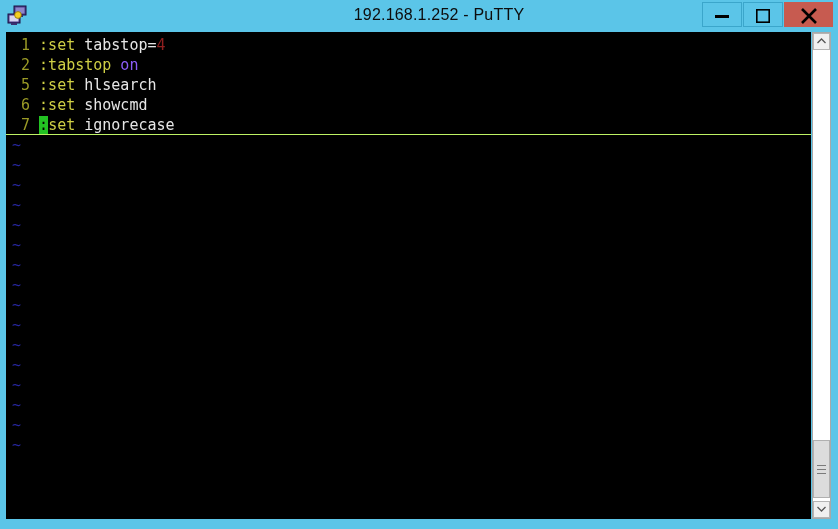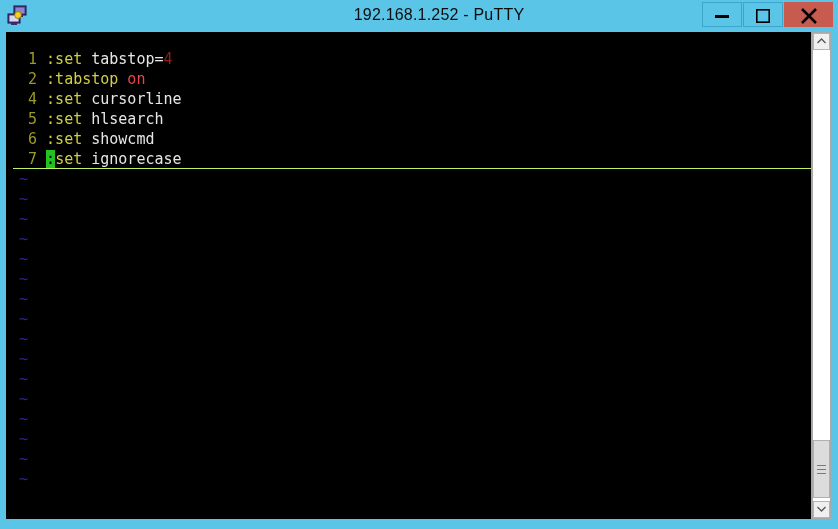--- a/index.html
+++ b/index.html
@@ -81,23 +81,22 @@
     width: 805px;
     height: 487px;
     background: #000000;
     overflow: hidden;
     font-family: "DejaVu Sans Mono", monospace;
     font-size: 15px;
     line-height: 20px;
   }
   #buffer {
     position: absolute;
-    left: 0; top: 17px;
+    left: 0; top: 3px;
     width: 805px;
-    padding-left: 7px;
   }
   .row {
     position: relative;
     height: 20px;
     line-height: 20px;
     white-space: pre;
     padding-left: 6px;
     box-sizing: border-box;
   }
   .row.cursorline {
@@ -110,21 +109,21 @@
   .kw {
     color: #cfcf45;
   }
   .plain {
     color: #e6e6e6;
   }
   .num {
     color: #8f1f1f;
   }
   .onval {
-    color: #ef4444;
+    color: #8b5cf6;
   }
   .tilde {
     color: #26269e;
   }
   .cursorblk {
     background: #23c223;
     color: #000000;
   }
 
   
@@ -230,21 +229,20 @@
         </svg>
       </span>
     </div>
   </div>
 
   <div id="terminal">
 
     <div id="buffer">
         <div class="row"><span class="lnum"> 1 </span><span class="kw">:set</span><span class="plain"> tabstop=</span><span class="num">4</span></div>
         <div class="row"><span class="lnum"> 2 </span><span class="kw">:tabstop</span><span class="onval"> on</span></div>
-        <div class="row"><span class="lnum"> 4 </span><span class="kw">:set</span><span class="plain"> cursorline</span></div>
         <div class="row"><span class="lnum"> 5 </span><span class="kw">:set</span><span class="plain"> hlsearch</span></div>
         <div class="row"><span class="lnum"> 6 </span><span class="kw">:set</span><span class="plain"> showcmd</span></div>
         <div class="row cursorline"><span class="lnum"> 7 </span><span class="cursorblk">:</span><span class="kw">set</span><span class="plain"> ignorecase</span></div>
         <div class="row"><span class="tilde">~</span></div>
         <div class="row"><span class="tilde">~</span></div>
         <div class="row"><span class="tilde">~</span></div>
         <div class="row"><span class="tilde">~</span></div>
         <div class="row"><span class="tilde">~</span></div>
         <div class="row"><span class="tilde">~</span></div>
         <div class="row"><span class="tilde">~</span></div>

